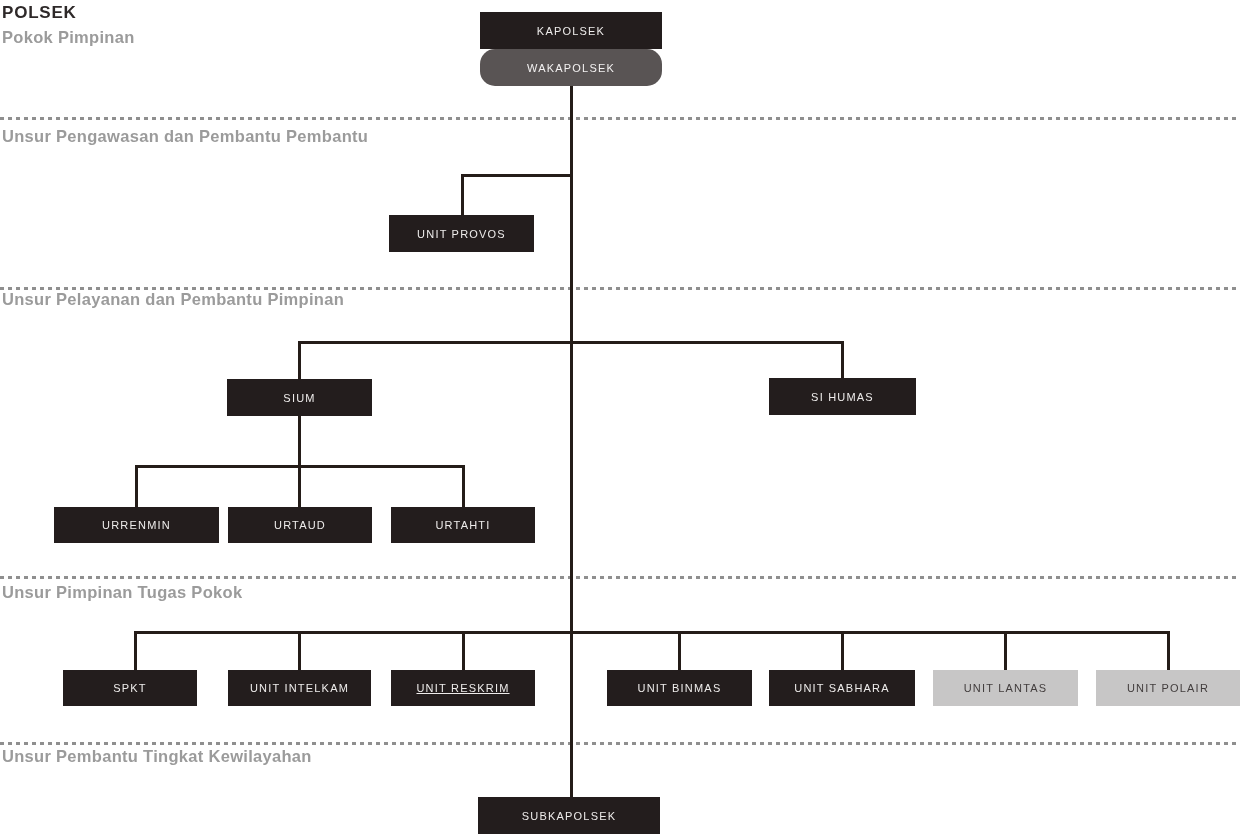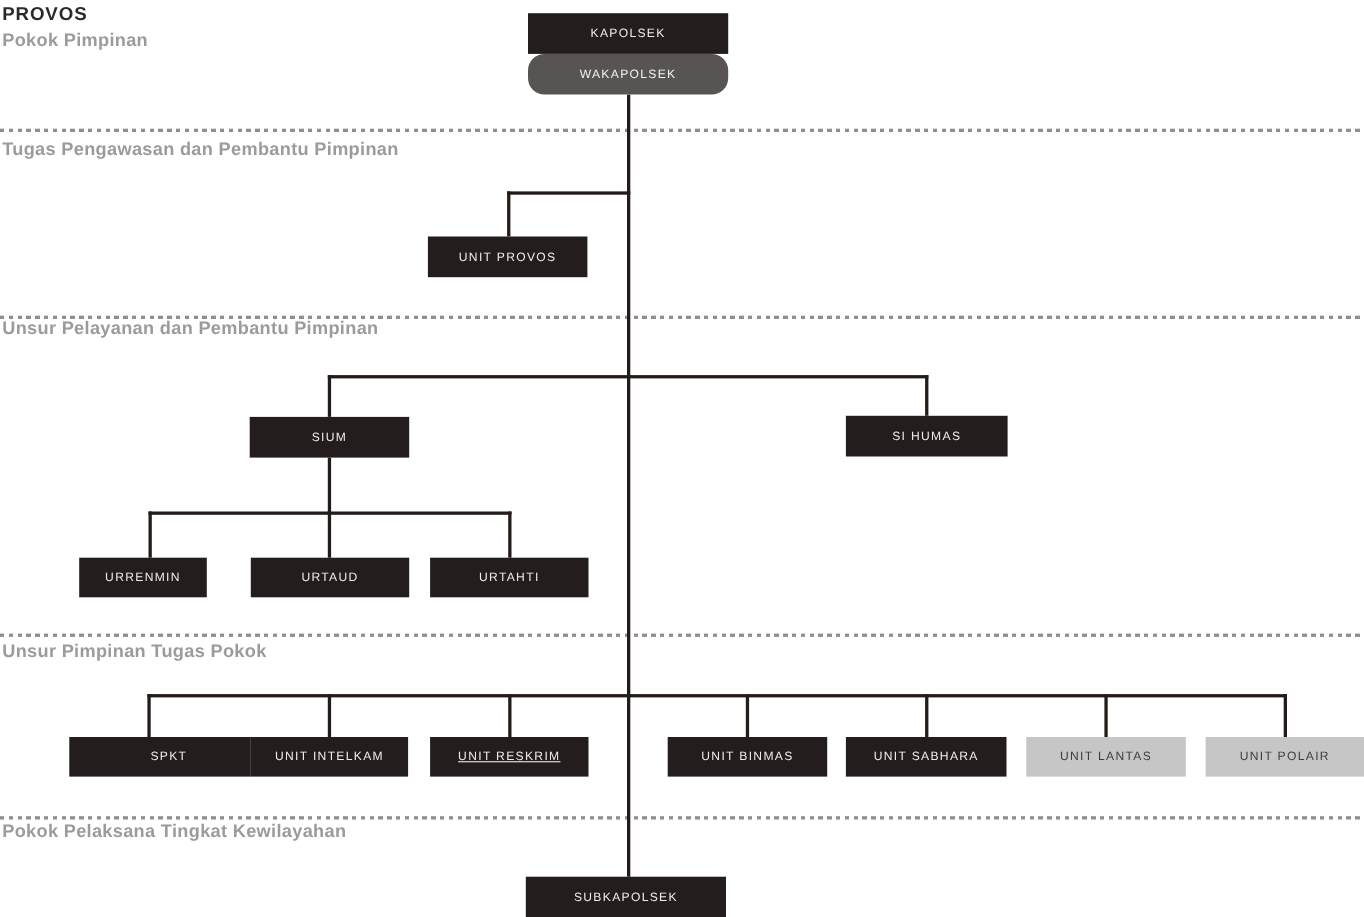--- a/index.html
+++ b/index.html
@@ -84,43 +84,43 @@
   }
   .node.dark  { background: #231d1d; color: #eeeceb; }
   .node.gray  { background: #595454; color: #f3f1f1; }
   .node.light { background: #c7c6c6; color: #423d3d; }
 
   .n-kapolsek    { left: 480px;  top: 12px;  width: 182px; height: 37px; }
   .n-wakapolsek  { left: 480px;  top: 49px;  width: 182px; height: 37px; border-radius: 15px; }
   .n-provos      { left: 389px;  top: 215px; width: 145px; height: 37px; }
   .n-sium        { left: 227px;  top: 379px; width: 145px; height: 37px; }
   .n-sihumas     { left: 769px;  top: 378px; width: 147px; height: 37px; }
-  .n-urrenmin    { left: 72px;   top: 507px; width: 116px; height: 36px; text-align: center; }
+  .n-urrenmin    { left: 54px;   top: 507px; width: 165px; height: 36px; text-align: center; }
   .n-urtaud      { left: 228px;  top: 507px; width: 144px; height: 36px; }
   .n-urtahti     { left: 391px;  top: 507px; width: 144px; height: 36px; }
-  .n-spkt        { left: 63px;   top: 670px; width: 149px; height: 36px; padding-left: 16px; }
+  .n-spkt        { left: 63px;   top: 670px; width: 134px; height: 36px; }
   .n-intelkam    { left: 228px;  top: 670px; width: 143px; height: 36px; }
   .n-reskrim     { left: 391px;  top: 670px; width: 144px; height: 36px; text-decoration: underline; }
   .n-binmas      { left: 607px;  top: 670px; width: 145px; height: 36px; }
   .n-sabhara     { left: 769px;  top: 670px; width: 146px; height: 36px; }
   .n-lantas      { left: 933px;  top: 670px; width: 145px; height: 36px; }
   .n-polair      { left: 1096px; top: 670px; width: 144px; height: 36px; }
   .n-subkapolsek { left: 478px;  top: 797px; width: 182px; height: 37px; }
 </style>
 </head>
 <body>
 
 <div class="canvas">
 
-  <div class="title t-polsek">PROVOS</div>
+  <div class="title t-polsek">POLSEK</div>
   <div class="section-label s-pimpinan">Pokok Pimpinan</div>
-  <div class="section-label s-pengawasan">Tugas Pengawasan dan Pembantu Pimpinan</div>
+  <div class="section-label s-pengawasan">Unsur Pengawasan dan Pembantu Pembantu</div>
   <div class="section-label s-pelayanan">Unsur Pelayanan dan Pembantu Pimpinan</div>
   <div class="section-label s-pokok">Unsur Pimpinan Tugas Pokok</div>
-  <div class="section-label s-kewilayahan">Pokok Pelaksana Tingkat Kewilayahan</div>
+  <div class="section-label s-kewilayahan">Unsur Pembantu Tingkat Kewilayahan</div>
 
   <div class="divider d1"></div>
   <div class="divider d2"></div>
   <div class="divider d3"></div>
   <div class="divider d4"></div>
 
   <div class="line l-main"></div>
   <div class="line l-provos-h"></div>
   <div class="line l-provos-v"></div>
   <div class="line l-pelayanan-h"></div>

